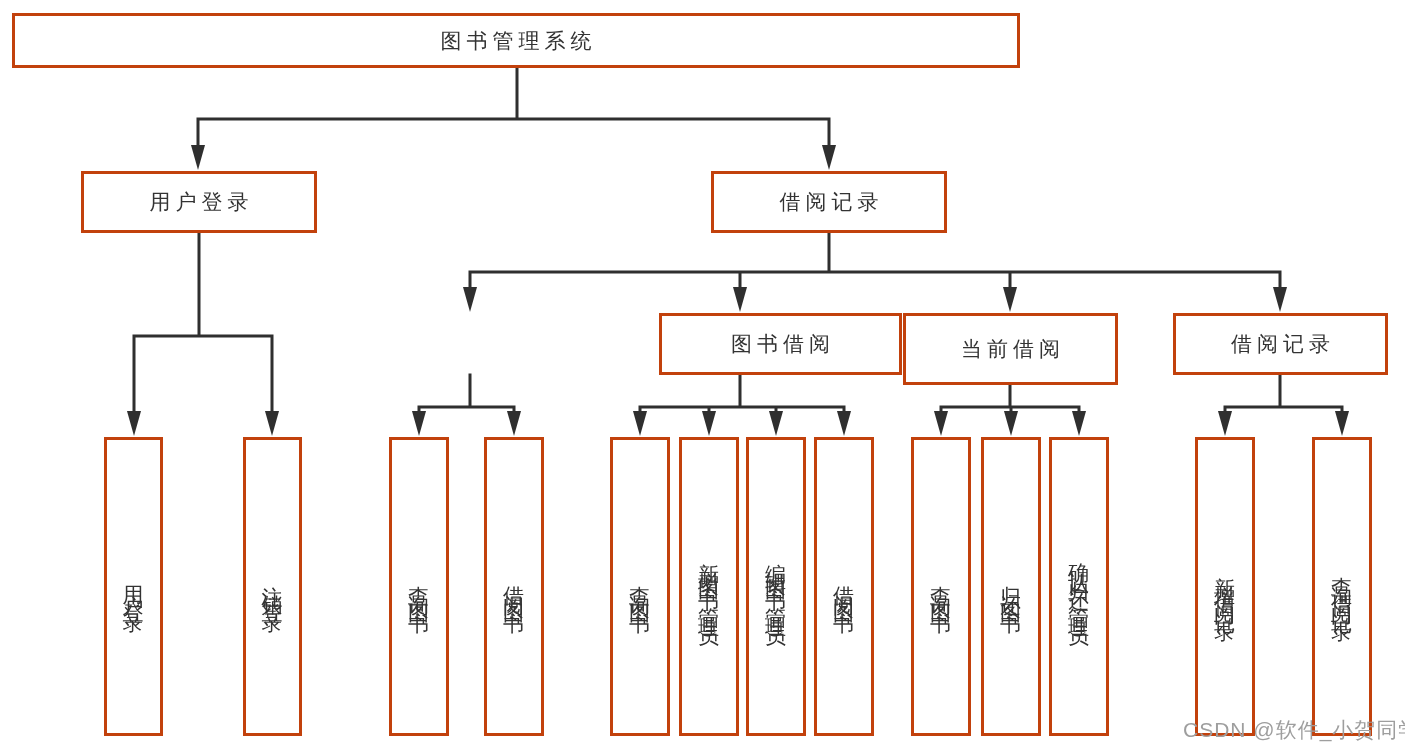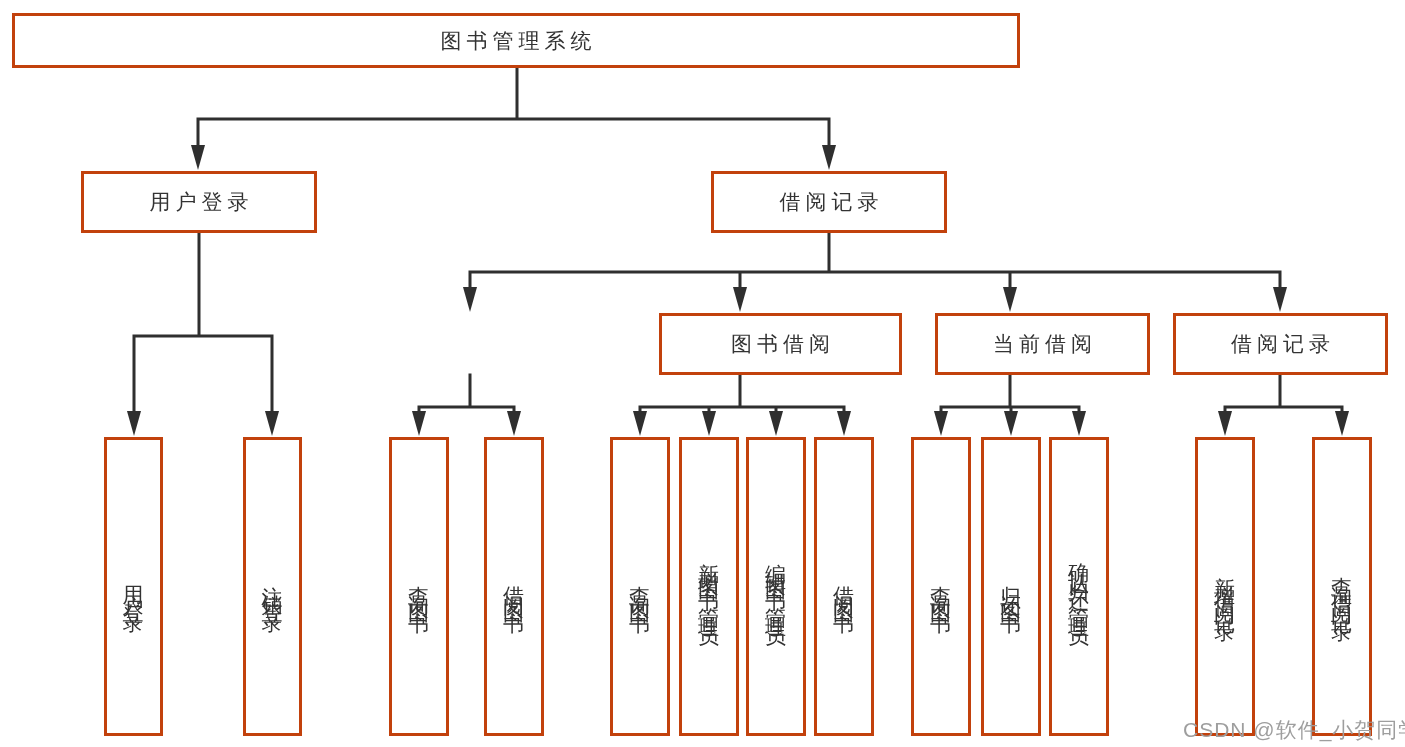--- a/index.html
+++ b/index.html
@@ -98,21 +98,21 @@
   <div class="node" style="left:81px; top:171px; width:236px; height:62px;">
     <span class="hlabel">用户登录</span>
   </div>
   <div class="node" style="left:711px; top:171px; width:236px; height:62px;">
     <span class="hlabel">借阅记录</span>
   </div>
 
   <div class="node" style="left:633px; top:313px; width:243px; height:62px;margin-left:26px;">
     <span class="hlabel">图书借阅</span>
   </div>
-  <div class="node" style="left:903px; top:313px; width:215px; height:62px;margin-left:32px;">
+  <div class="node" style="left:903px; top:313px; width:215px; height:72px;">
     <span class="hlabel">当前借阅</span>
   </div>
   <div class="node" style="left:1173px; top:313px; width:215px; height:62px;">
     <span class="hlabel">借阅记录</span>
   </div>
 
   <div class="node" style="left:104px; top:437px; width:59px; height:299px;">
     <span class="vlabel">用户登录</span>
   </div>
   <div class="node" style="left:243px; top:437px; width:59px; height:299px;">

